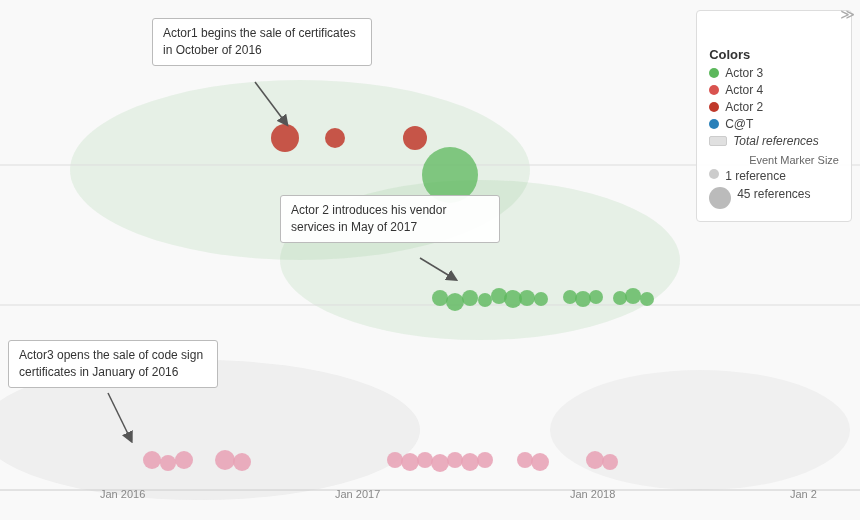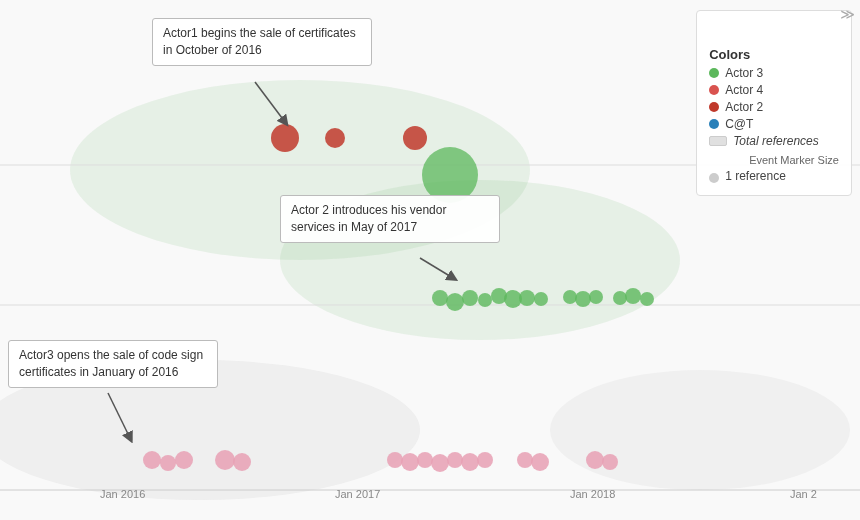--- a/index.html
+++ b/index.html
@@ -59,21 +59,21 @@
     }
     .legend-section-title {
       font-size: 11px;
       color: #666;
       margin-top: 6px;
       margin-bottom: 3px;
       padding-left: 40px;
     }
     .legend-size-row {
       display: flex;
-      align-items: flex-end;
+      align-items: flex-start;
       margin-bottom: 4px;
     }
     .legend-size-dot-sm {
       width: 10px;
       height: 10px;
       border-radius: 50%;
       background: #ccc;
       margin-right: 6px;
       flex-shrink: 0;
     }
@@ -272,17 +272,21 @@
       <span class="legend-ref-rect"></span>
       <span>Total references</span>
     </div>
 
     <div class="legend-section-title">Event Marker Size</div>
 
     <div class="legend-size-row">
       <span class="legend-size-dot-sm"></span>
       <span>1 reference</span>
     </div>
+    <div class="legend-size-row">
+      <span class="legend-size-dot-lg"></span>
+      <span>45 references</span>
+    </div>
   </div>
 
   <div class="fold-icon">≫</div>
 
 </div>
 
 </body></html>

